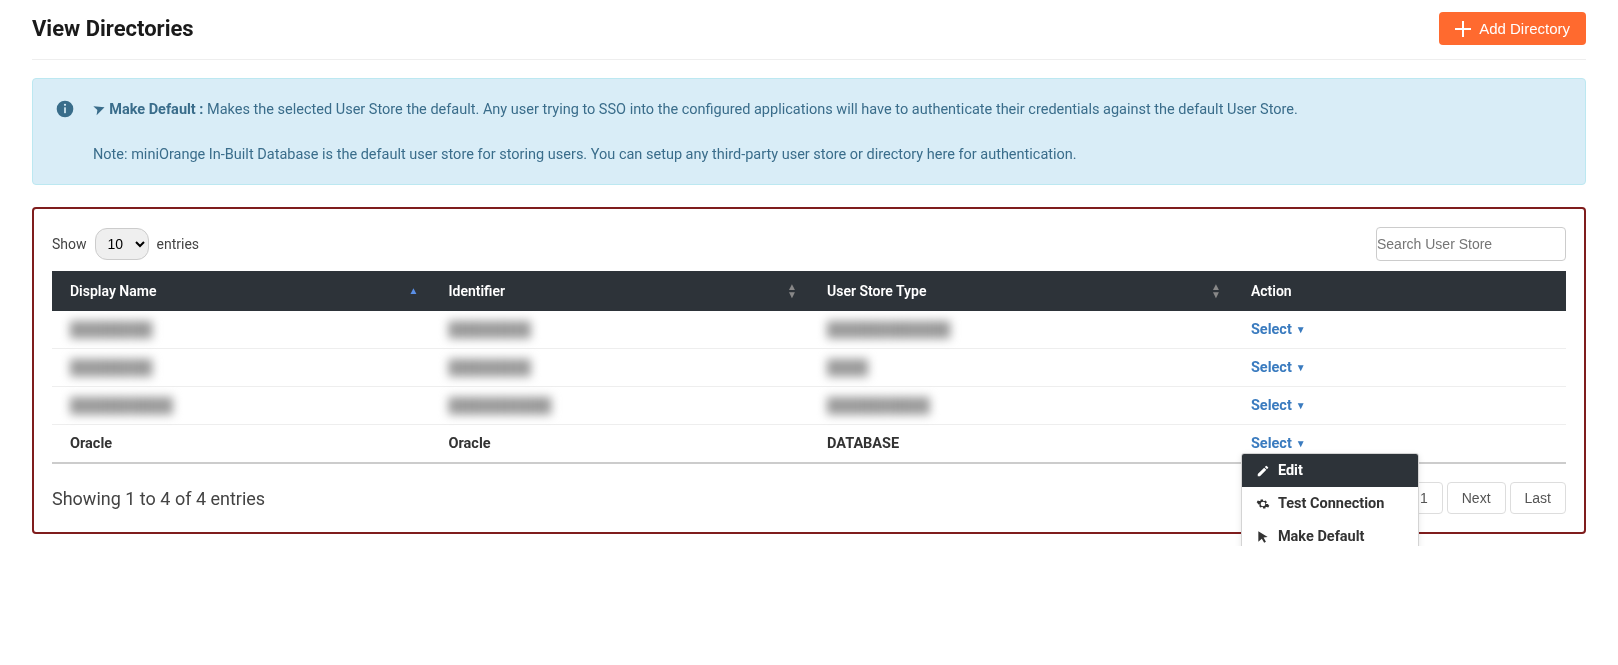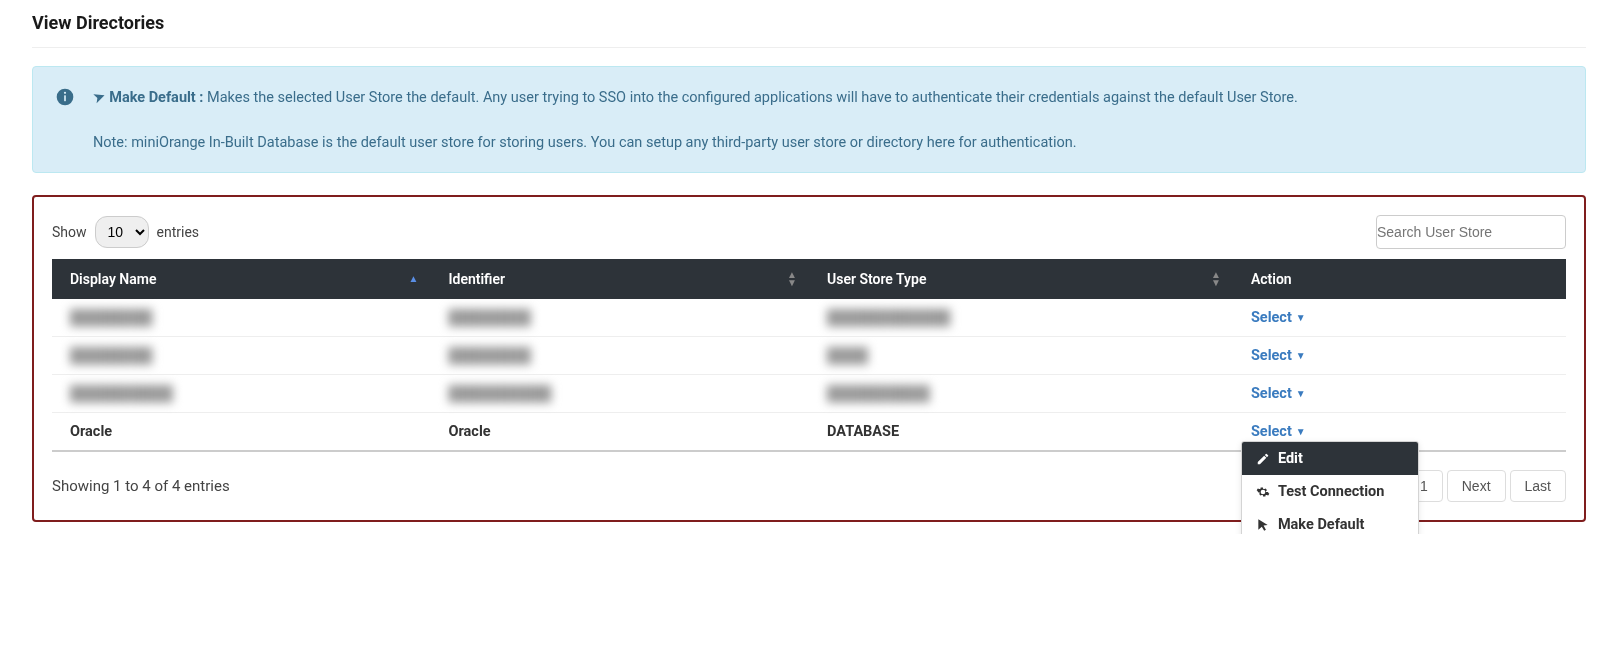--- a/index.html
+++ b/index.html
@@ -1,19 +1,19 @@
 <!DOCTYPE html>
 <html><head>
 <meta charset="utf-8">
 <style>
   * { box-sizing: border-box; margin: 0; padding: 0; }
   body { font-family: -apple-system, BlinkMacSystemFont, "Segoe UI", Roboto, sans-serif; background: #fff; color: #333; font-size: 14px; }
   .container { padding: 12px 32px; }
   .header-row { display: flex; justify-content: space-between; align-items: center; padding-bottom: 14px; border-bottom: 1px solid #eee; }
-  .page-title { font-size: 18px; font-weight: 700; color: #1a1a1a; }
+  .page-title { font-size: 22px; font-weight: 700; color: #1a1a1a; }
   .add-btn { background: #ff6a2f; color: #fff; border: none; border-radius: 4px; padding: 8px 16px; font-size: 15px; font-weight: 500; cursor: pointer; display: inline-flex; align-items: center; gap: 8px; }
   .add-btn svg { width: 16px; height: 16px; fill: #fff; }
   .info-box { background: #d9edf7; border: 1px solid #bce8f1; border-radius: 4px; margin-top: 18px; padding: 18px 22px; display: flex; gap: 18px; }
   .info-icon { color: #396d8a; flex-shrink: 0; margin-top: 2px; }
   .info-text { color: #3a6d8b; line-height: 1.6; font-size: 14.5px; }
   .info-text .strong { font-weight: 700; }
   .info-text .note { margin-top: 22px; }
   .card { border: 2px solid #7f1d1d; border-radius: 4px; margin-top: 22px; padding: 18px; }
   .table-controls { display: flex; justify-content: space-between; align-items: center; margin-bottom: 10px; }
   .show-entries { display: flex; align-items: center; gap: 8px; color: #444; }
@@ -22,37 +22,43 @@
   table { width: 100%; border-collapse: collapse; }
   thead th { background: #2d3339; color: #fff; text-align: left; padding: 12px 18px; font-weight: 600; font-size: 14px; position: relative; }
   thead th .sort { position: absolute; right: 12px; top: 50%; transform: translateY(-50%); font-size: 10px; line-height: 8px; color: #888; }
   thead th:first-child .sort { color: #5a8fe6; }
   tbody td { padding: 10px 18px; border-bottom: 1px solid #eee; vertical-align: middle; font-size: 14.5px; font-weight: bold; }
   tbody tr:last-child td { border-bottom: 2px solid #ccc; }
   .blurred { filter: blur(5px); color: #999; user-select: none; }
   .select-link { color: #3a7bbf; cursor: pointer; font-size: 14.5px; display: inline-flex; align-items: center; gap: 4px; }
   .select-link .caret { font-size: 10px; }
   .footer-row { display: flex; justify-content: space-between; align-items: center; margin-top: 18px; }
-  .footer-info { color: #444; font-size: 15px; }
+  .footer-info { color: #444; font-size: 18px; }
   .pagination { display: flex; gap: 4px; }
   .pagination button { background: #fff; border: 1px solid #ddd; border-radius: 4px; padding: 7px 14px; font-size: 14px; cursor: pointer; color: #555; }
   .dropdown-menu { position: absolute; background: #fff; border: 1px solid #d4d4d4; border-radius: 3px; width: 178px; box-shadow: 0 2px 6px rgba(0,0,0,0.1); z-index: 10; overflow: hidden; }
   .dropdown-menu .item { padding: 8px 14px; display: flex; align-items: center; gap: 8px; cursor: pointer; font-size: 14.5px; color: #333; }
   .dropdown-menu .item.active { background: #2d3339; color: #fff; }
   .dropdown-menu .item.danger { color: #d9534f; }
   .icon-sm { width: 14px; height: 14px; flex-shrink: 0; }
   .action-cell { position: relative; }
   .cursor-icon { display:inline-block; transform: rotate(-20deg); font-size: 15px; }
 </style>
 </head>
 <body>
 
 <div class="container">
   <div class="header-row">
     <h1 class="page-title">View Directories</h1>
+    <button class="add-btn">
+      <svg viewBox="0 0 16 16">
+          <path d="M7 0h2v7h7v2H9v7H7V9H0V7h7z"></path>
+        </svg>
+      <span>Add Directory</span>
+    </button>
   </div>
 
   <div class="info-box">
     <div class="info-icon">
       <svg width="20" height="20" viewBox="0 0 24 24" fill="currentColor">
           <circle cx="12" cy="12" r="10"></circle>
           <rect x="11" y="10" width="2" height="7" fill="#d9edf7"></rect>
           <circle cx="12" cy="7" r="1.3" fill="#d9edf7"></circle>
         </svg>
     </div>

